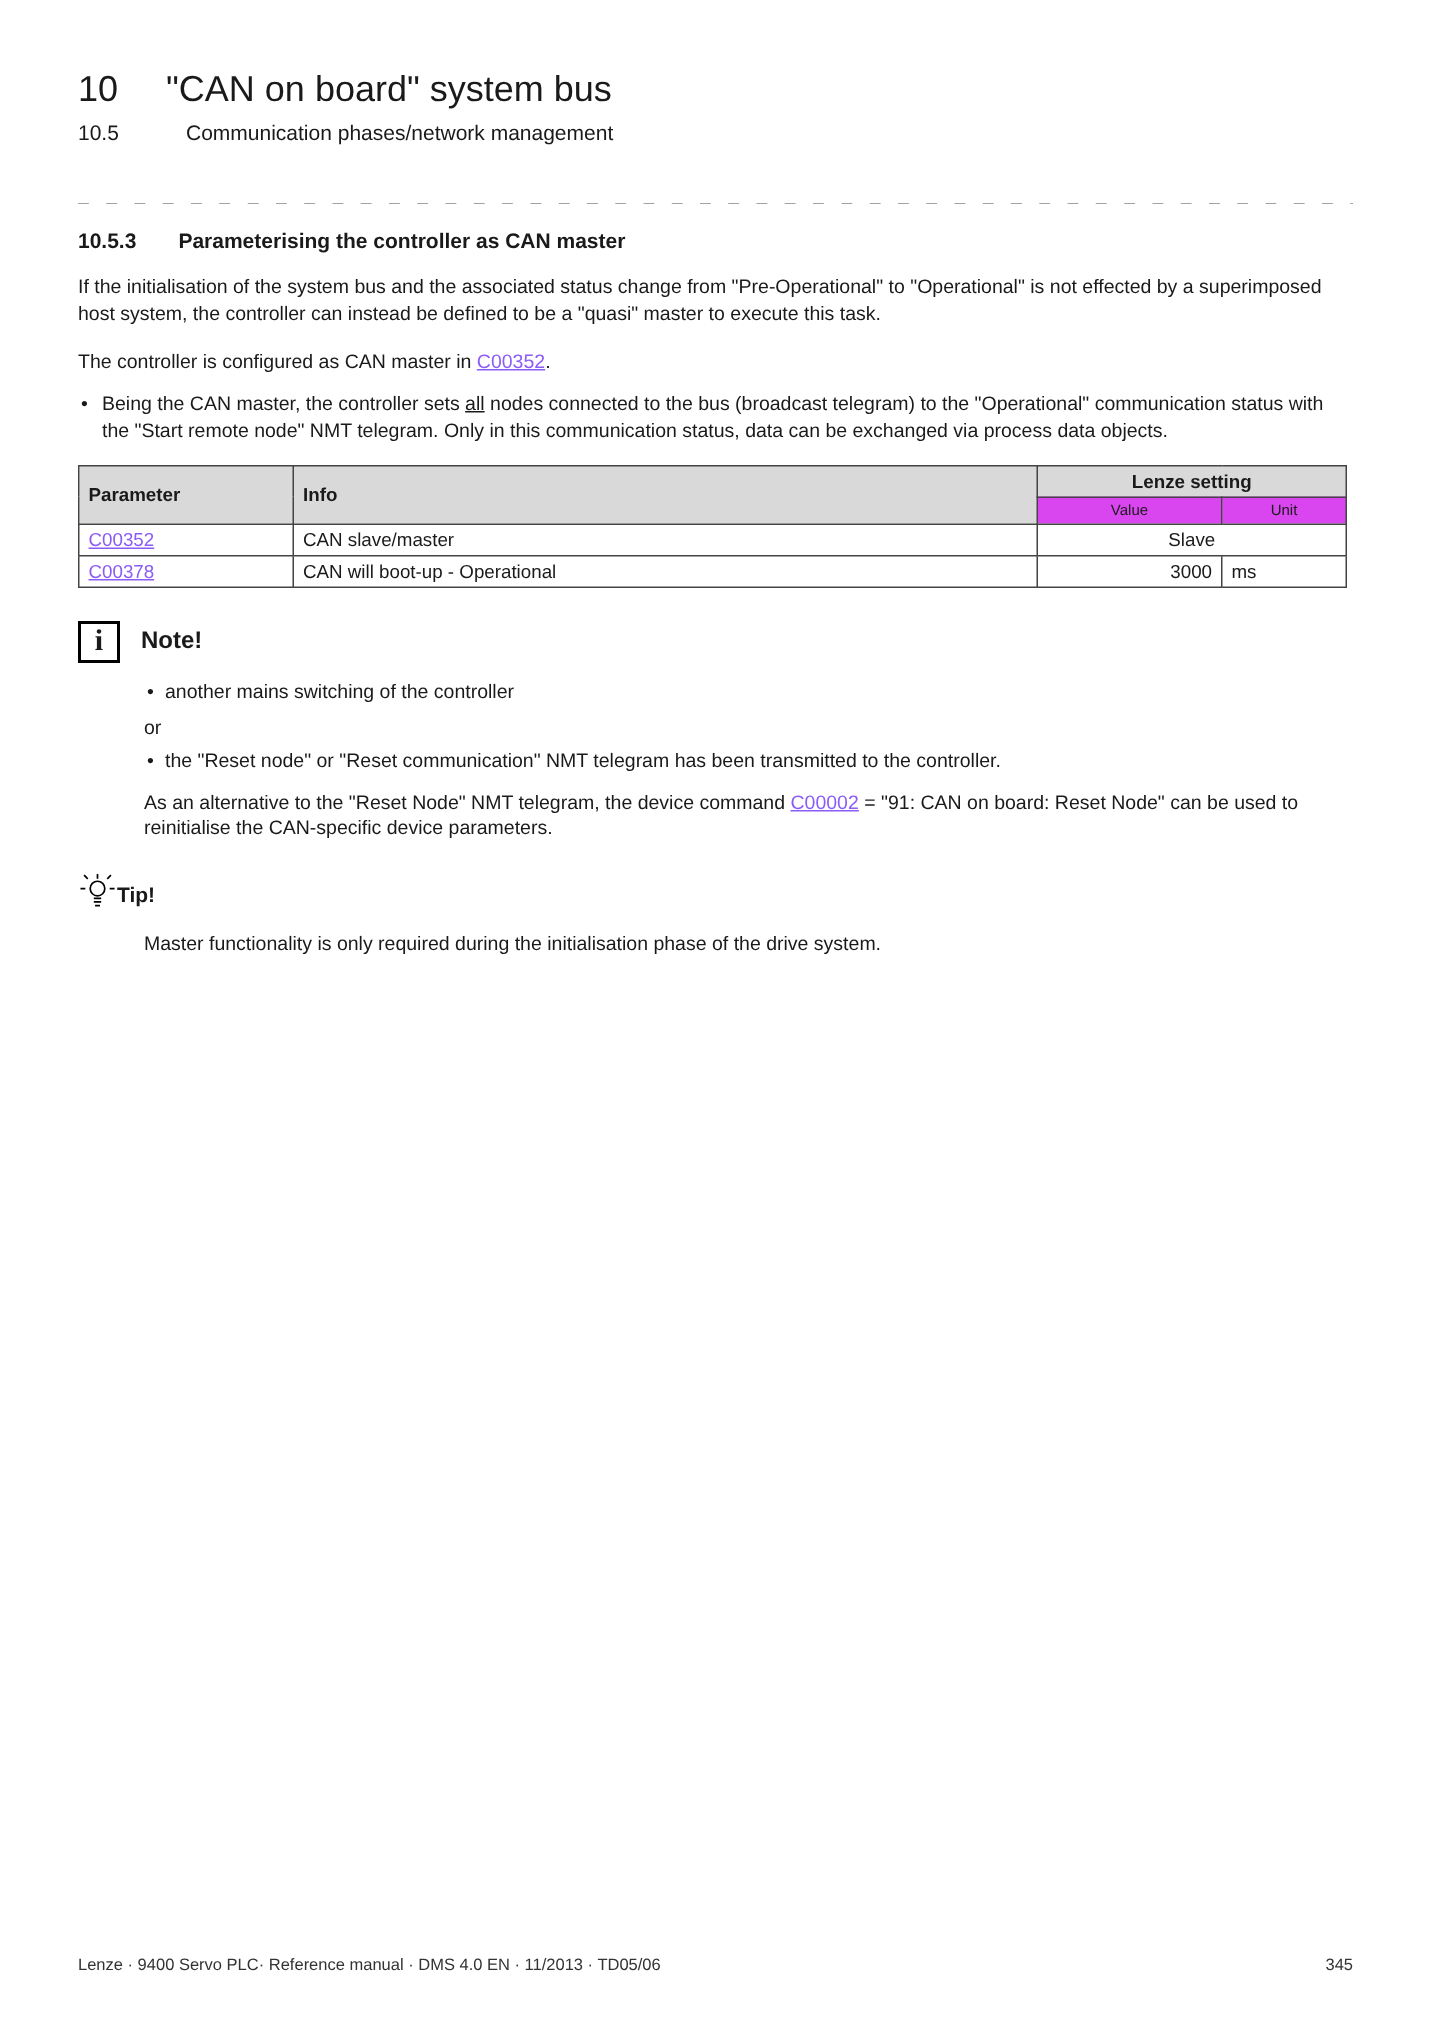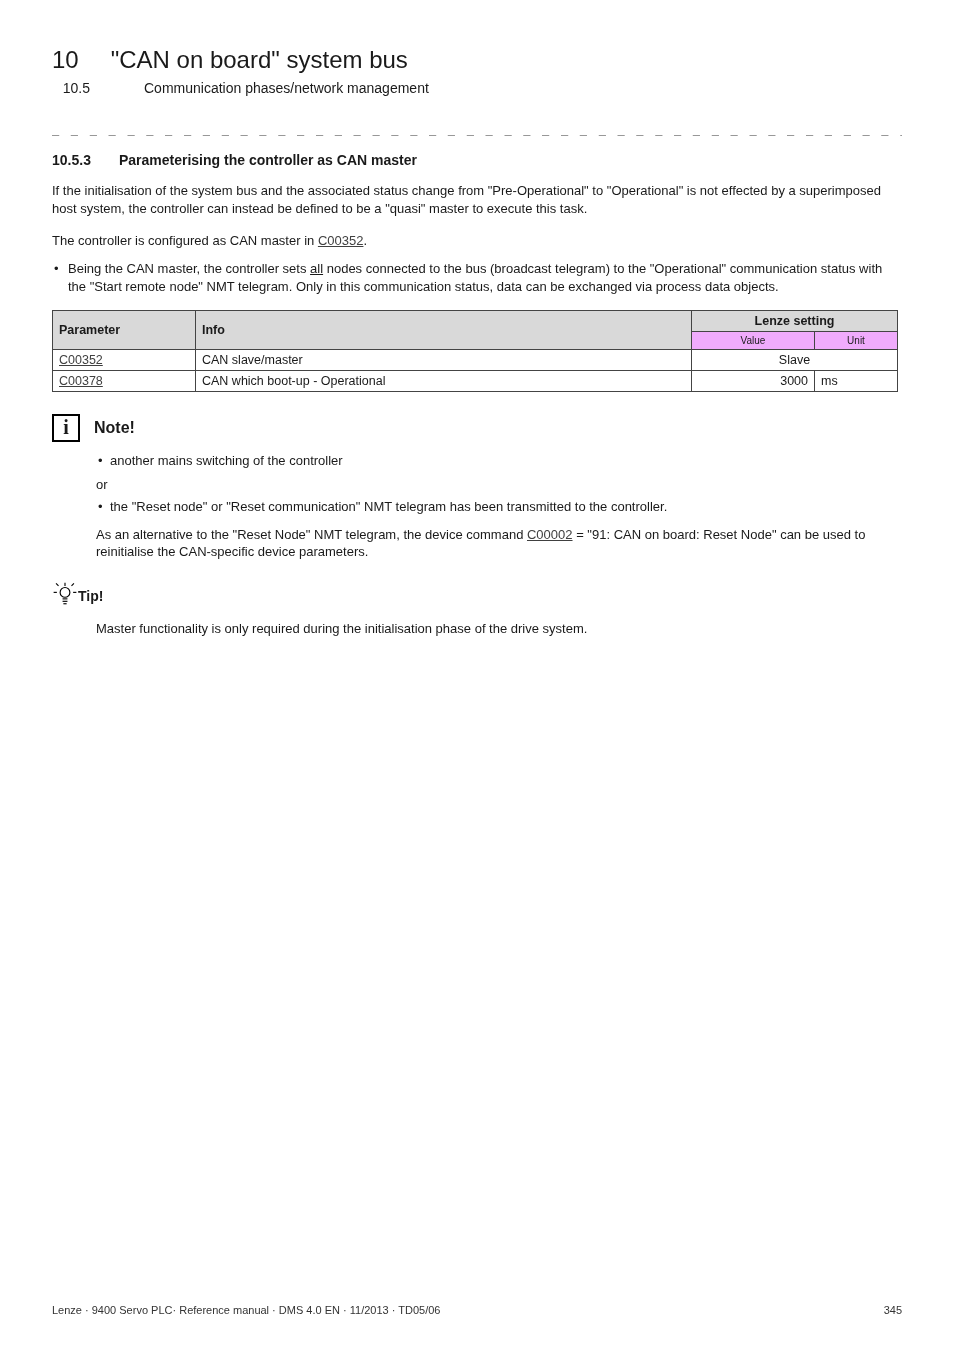--- a/index.html
+++ b/index.html
@@ -11,57 +11,57 @@
     padding: 46px 52px 40px 52px;
     width: 954px;
     height: 1350px;
     box-sizing: border-box;
     background: #fff;
     position: relative;
   }
   .header-line { display: flex; align-items: baseline; gap: 32px; }
   .chapnum { font-size: 24px; font-weight: 400; }
   .chaptitle { font-size: 24px; font-weight: 400; }
-  .subhead-line { display: flex; align-items: baseline; gap: 54px; margin-top: 6px; text-align: right; }
+  .subhead-line { display: flex; align-items: baseline; gap: 34px; margin-top: 6px; }
   .subnum { font-size: 14px; width: 38px; }
   .subtitle { font-size: 14px; }
   .dashed-rule {
     margin-top: 26px;
     letter-spacing: 2.2px;
     font-family: monospace;
     color: #333;
     overflow: hidden;
     white-space: nowrap;
     font-size: 12px;
   }
   .section-heading { display: flex; gap: 28px; margin-top: 16px; }
   .secnum { font-size: 14px; font-weight: 700; }
   .sectitle { font-size: 14px; font-weight: 700; }
   .body-indent { margin-right: 4px; }
   p.body { margin: 14px 0 0 0; line-height: 1.38; }
-  a.link { color: #404040; text-decoration: underline; }
+  a.link { color: #8b5cf6; text-decoration: underline; }
   ul.bullets { list-style: none; padding: 0; margin: 10px 0 0 0; }
   ul.bullets > li { position: relative; padding-left: 16px; margin-top: 6px; line-height: 1.38; }
   ul.bullets > li::before { content: "•"; position: absolute; left: 2px; top: 0; }
   .underline { text-decoration: underline; }
   table.param {
     border-collapse: collapse;
     width: 100%;
     margin-top: 14px;
     font-size: 12.5px;
     padding-left: 23px;
   }
   table.param th, table.param td {
     border: 1px solid #444;
     padding: 3px 6px;
     text-align: left;
     vertical-align: middle;
   }
   table.param th { background: #d9d9d9; font-weight: 700; }
-  table.param .subhdr td { font-size: 10px; text-align: center; background: #f0abfc; }
+  table.param .subhdr td { font-size: 10px; text-align: center; background: #d946ef; }
   table.param .center { text-align: center; }
   table.param .right { text-align: right; }
   .note-block { margin-top: 22px; }
   .note-head { display: flex; align-items: center; gap: 14px; }
   .note-icon {
     width: 28px; height: 28px;
     border: 2px solid #000;
     display: flex; align-items: center; justify-content: center;
     font-family: Georgia, serif; font-weight: 700; font-size: 20px;
     box-sizing: border-box;
@@ -130,21 +130,21 @@
       <td style="width:110px" class="right">Value</td>
       <td style="width:70px">Unit</td>
     </tr>
     <tr>
       <td><a class="link" href="#">C00352</a></td>
       <td>CAN slave/master</td>
       <td colspan="2" class="center">Slave</td>
     </tr>
     <tr>
       <td><a class="link" href="#">C00378</a></td>
-      <td>CAN which boot-up - Operational</td>
+      <td>CAN will boot-up - Operational</td>
       <td class="right">3000</td>
       <td>ms</td>
     </tr>
   </tbody>
     </table>
 
   <div class="note-block">
     <div class="note-head">
       <div class="note-icon">i</div>
       <div class="note-title">Note!</div>

